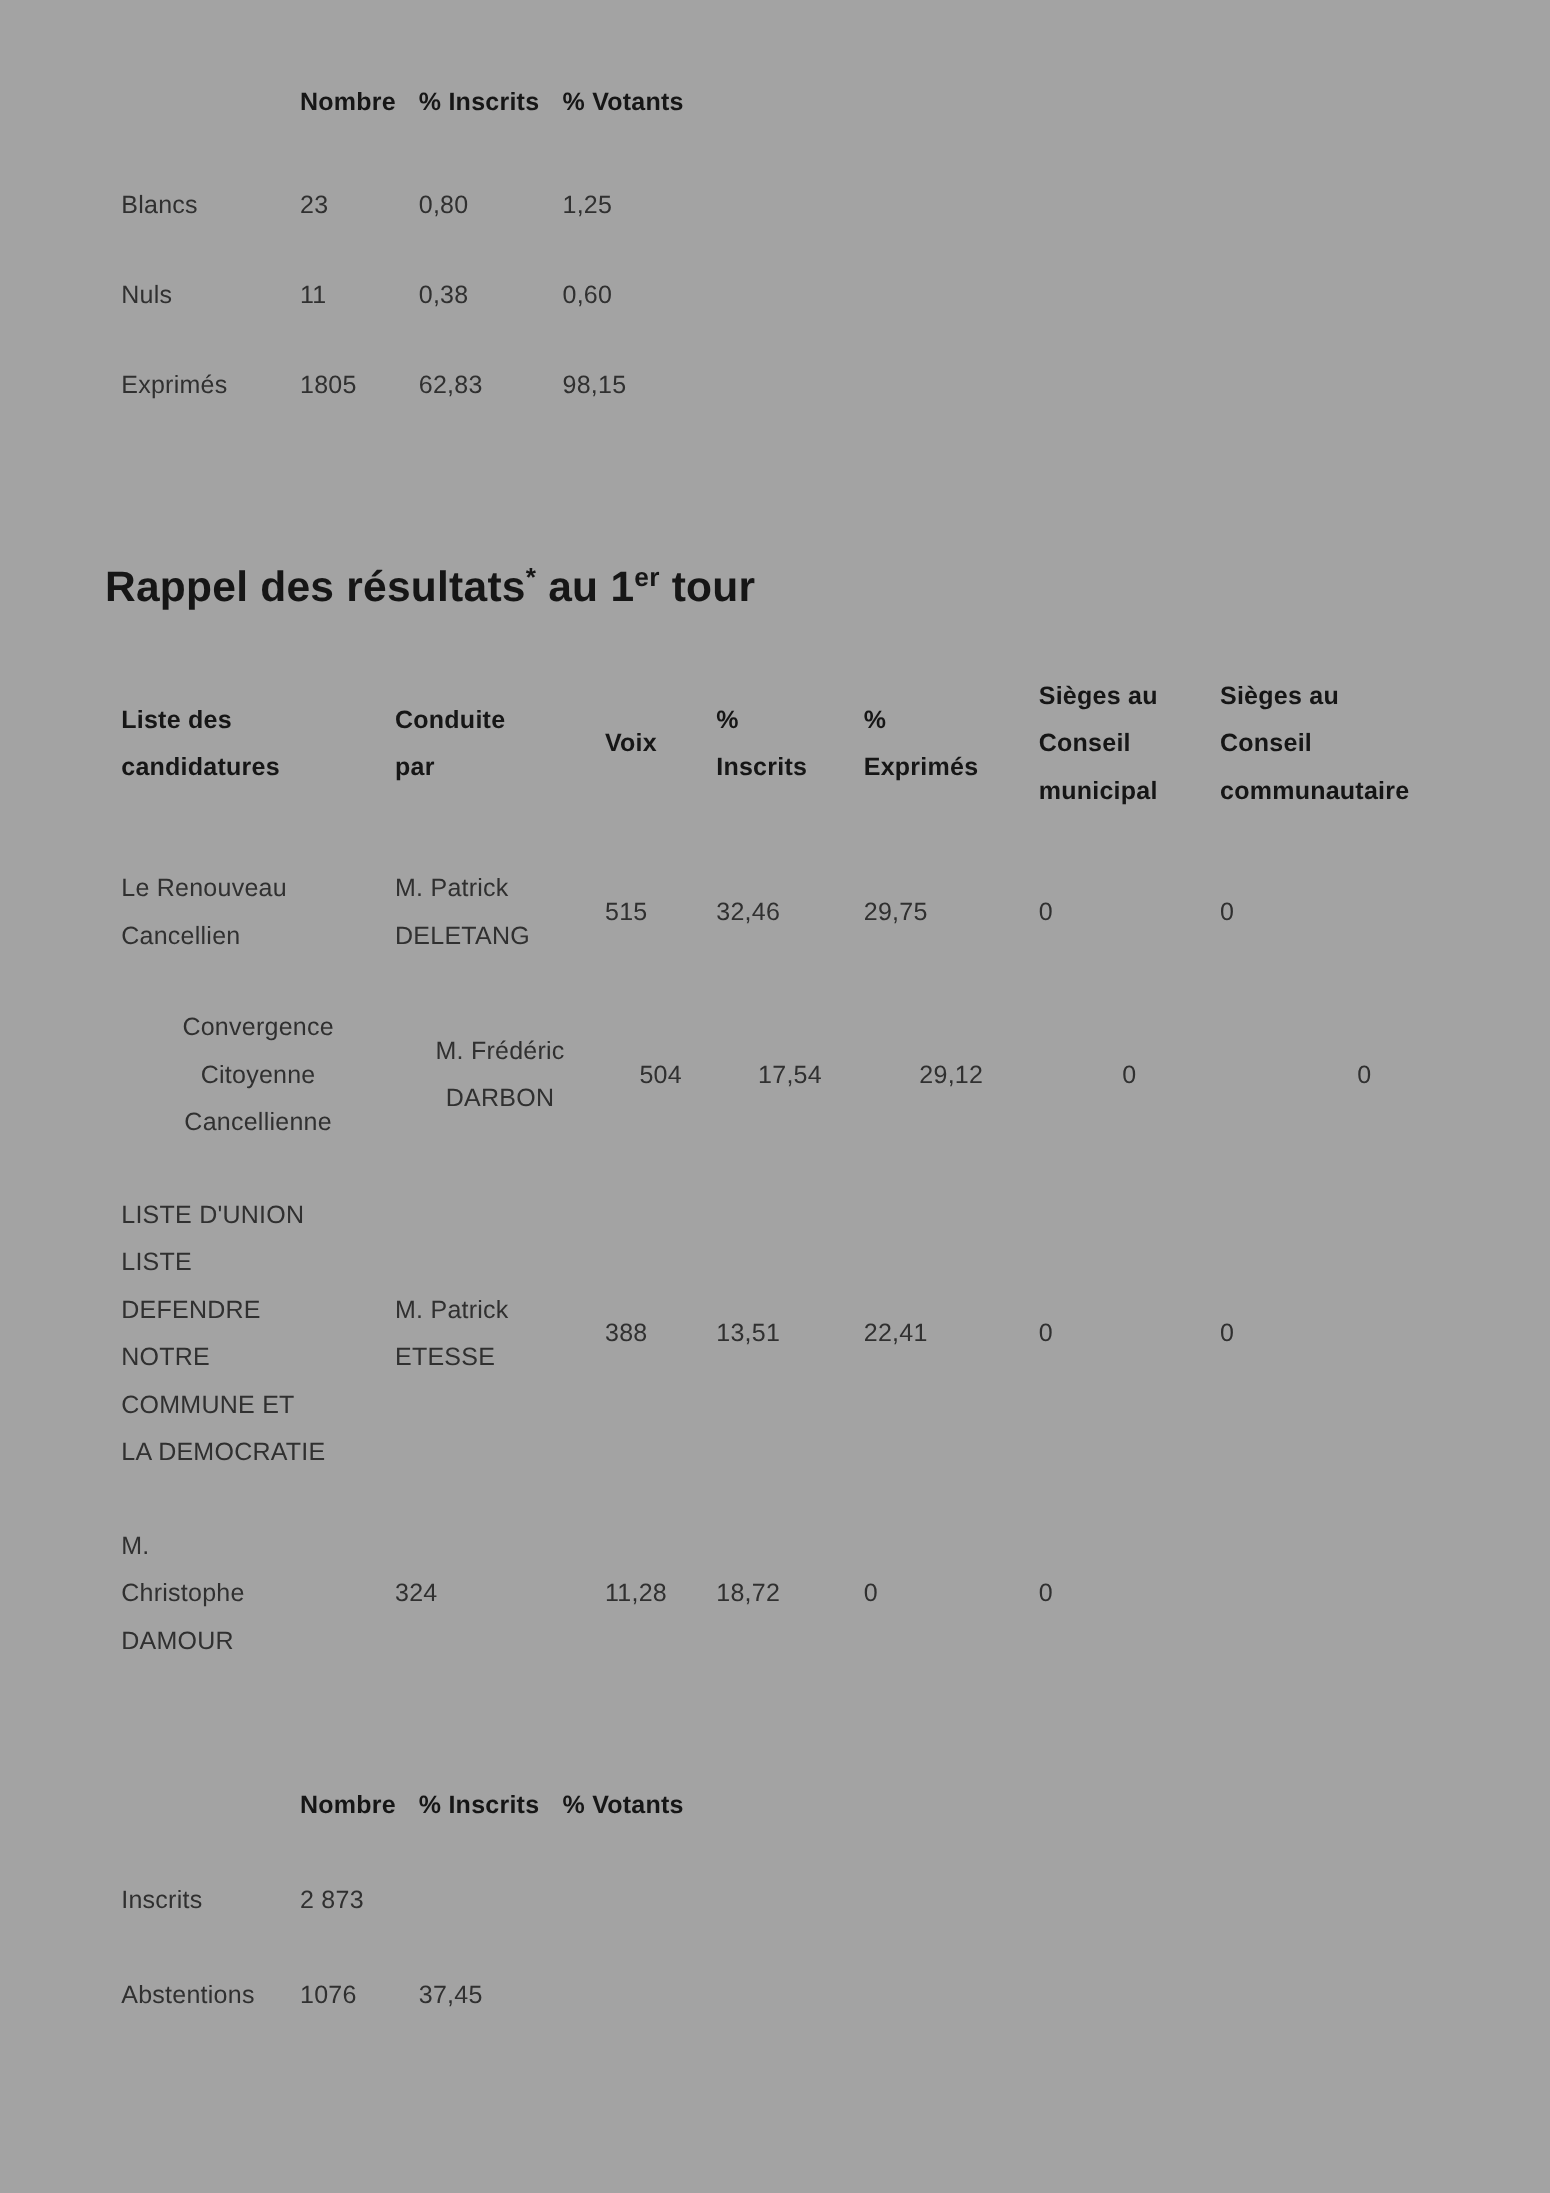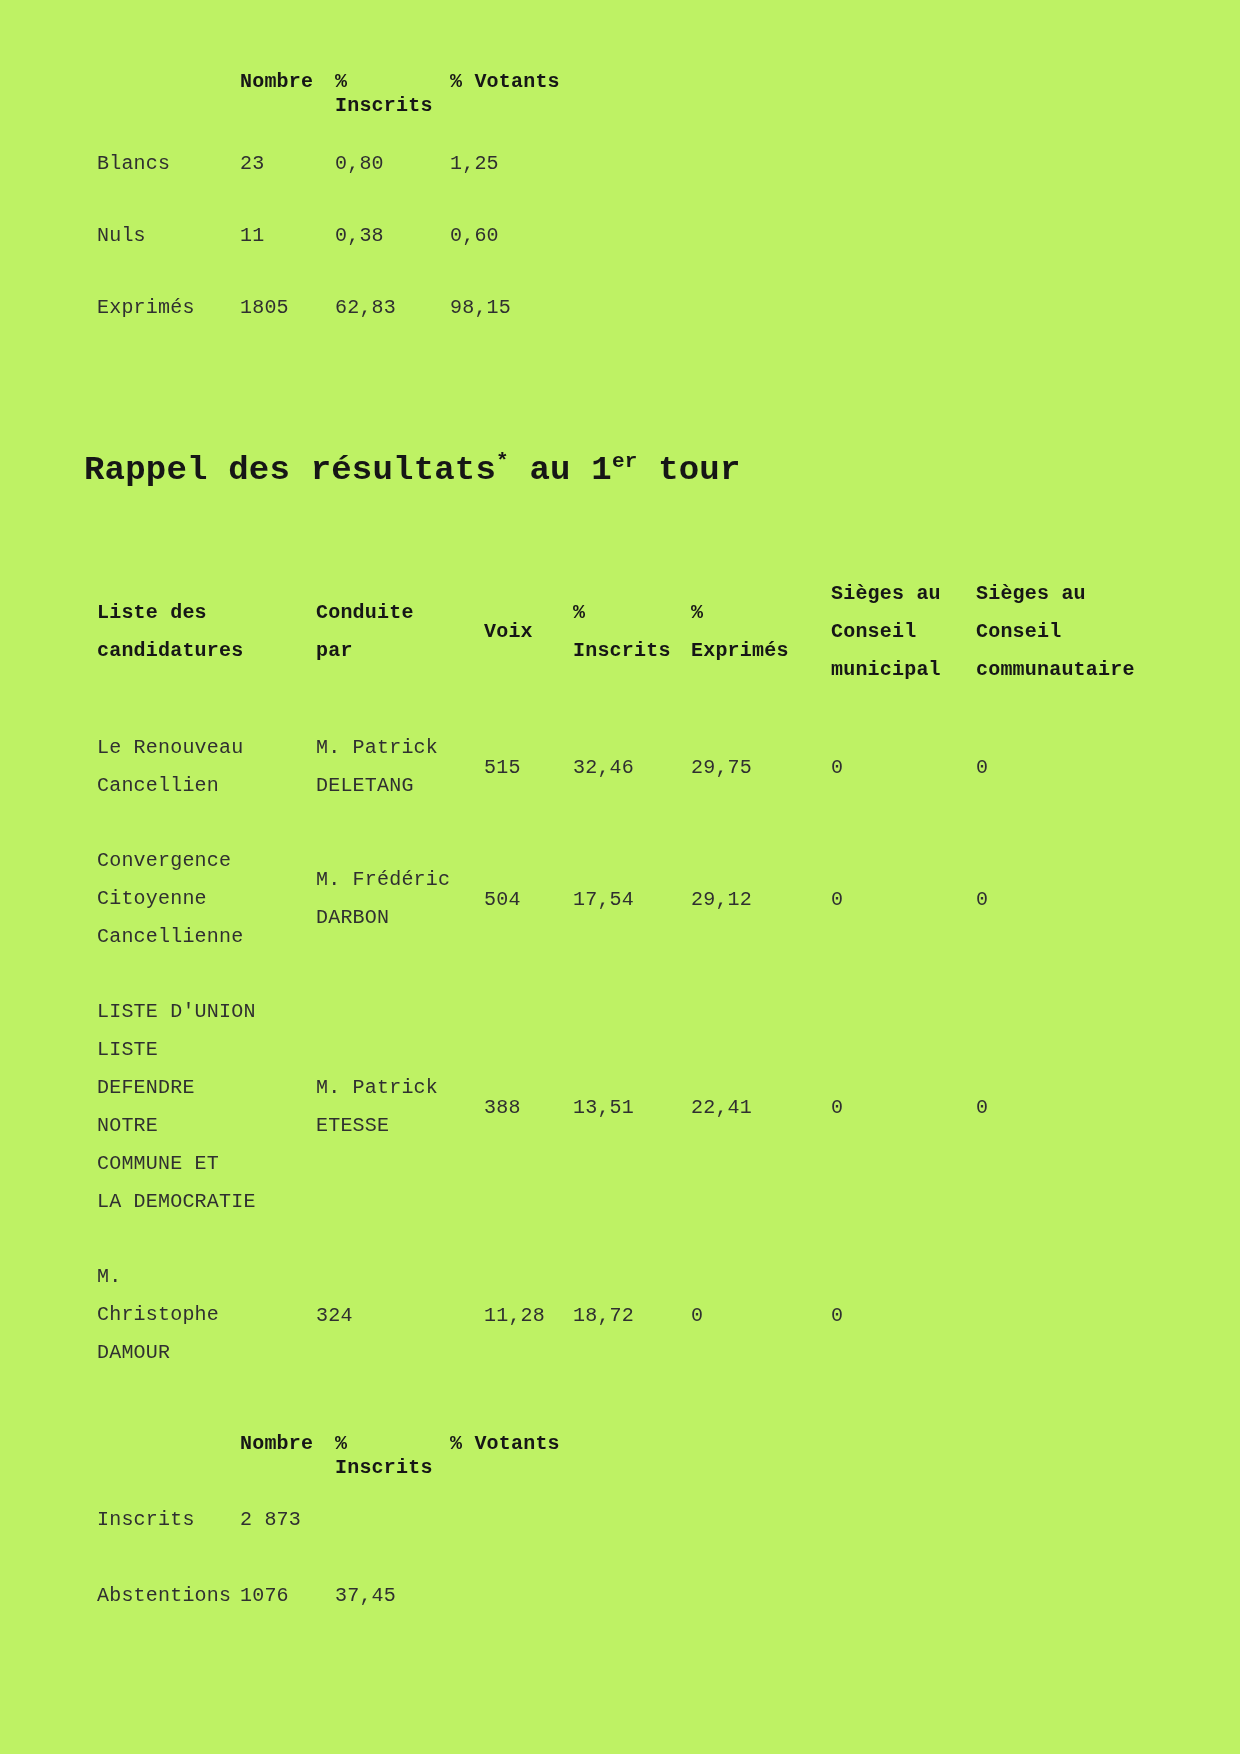--- a/index.html
+++ b/index.html
@@ -1,21 +1,21 @@
 <!DOCTYPE html>
 <html><head>
 <meta charset="utf-8">
 <style>
   html,body{margin:0;padding:0;background:#ffffff;}
   #page{
     position:relative;
     width:1240px;
     height:1754px;
-    background:#bef264;
-    font-family:Liberation Mono, monospace;
+    background:#a3a3a3;
+    font-family:Liberation Sans, sans-serif;
     color:#303030;
     overflow:hidden;
   }
   
   .mini-table{position:absolute;left:97px;width:680px;}
   .mini-row{
     display:grid;
     grid-template-columns:143px 95px 115px 130px;
     align-items:start;
   }
@@ -47,30 +47,29 @@
     vertical-align:super;
     line-height:0;
   }
 
   
   #results-table{position:absolute;left:97px;top:538px;width:1110px;}
   .rt-row{
     display:grid;
     grid-template-columns:219px 168px 89px 118px 140px 145px 231px;
     align-items:center;
-    margin-top:37px;
   }
   .rt-cell{font-size:20px;letter-spacing:.2px;}
   .rt-line{line-height:38px;display:block;}
   .rt-head .rt-line{font-weight:700;color:#161616;}
   .rt-head{min-height:114px;margin-bottom:40px;}
   .rt-data{color:#303030;}
   .rt-data .rt-line{color:#303030;}
   #rt-row-0{margin-bottom:35px;}
-  #rt-row-1{margin-bottom:36px;}
+  #rt-row-1{margin-bottom:36px;text-align:center;}
   #rt-row-2{margin-bottom:37px;}
 </style>
 </head>
 <body>
 
 <div id="page">
 
   <div id="mini-top" class="mini-table">
     <div class="mini-row h-header">
       <div class="mini-cell"></div>

